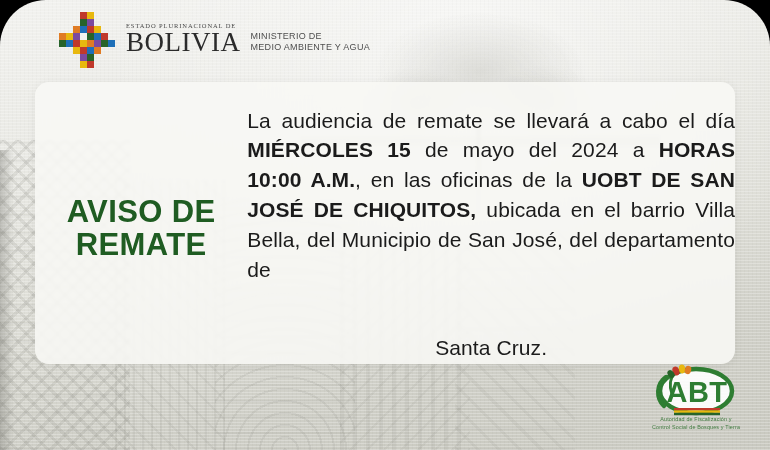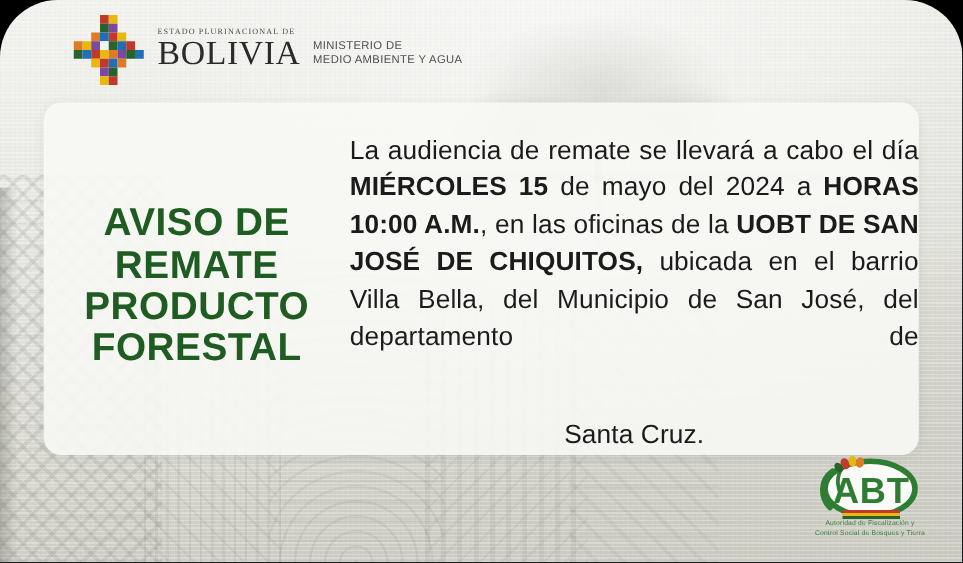--- a/index.html
+++ b/index.html
@@ -183,21 +183,20 @@
         <div>MINISTERIO DE</div>
         <div>MEDIO AMBIENTE Y AGUA</div>
       </div>
     </div>
   </div>
 
   <div class="card">
 
     <h1 class="title">
       <span>AVISO DE REMATE</span>
-      <span class="l2">PRODUCTO FORESTAL</span>
     </h1>
 
     <div class="body">
       <div class="just"><span>La audiencia de remate se llevará a cabo el día </span><b>MIÉRCOLES 15</b><span> de  mayo del 2024 a </span><b>HORAS 10:00 A.M.</b><span>, en las oficinas de la </span><b>UOBT DE SAN JOSÉ DE CHIQUITOS,</b><span> ubicada en el barrio Villa Bella, del Municipio de San José, del departamento de </span></div>
       <div class="last">Santa Cruz.</div>
     </div>
   </div>
 
   <div class="abt">
     <svg viewBox="0 0 120 68" width="120" height="68" xmlns="http://www.w3.org/2000/svg" aria-hidden="true">

